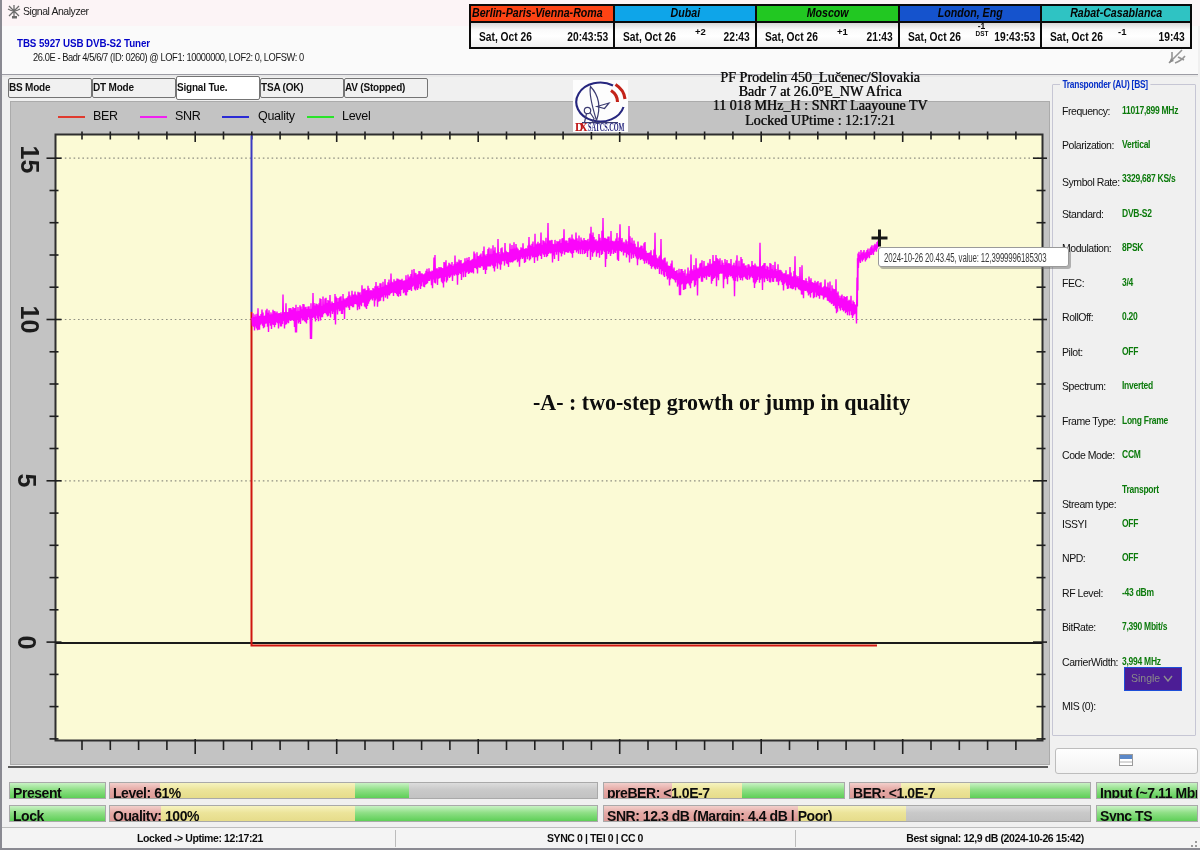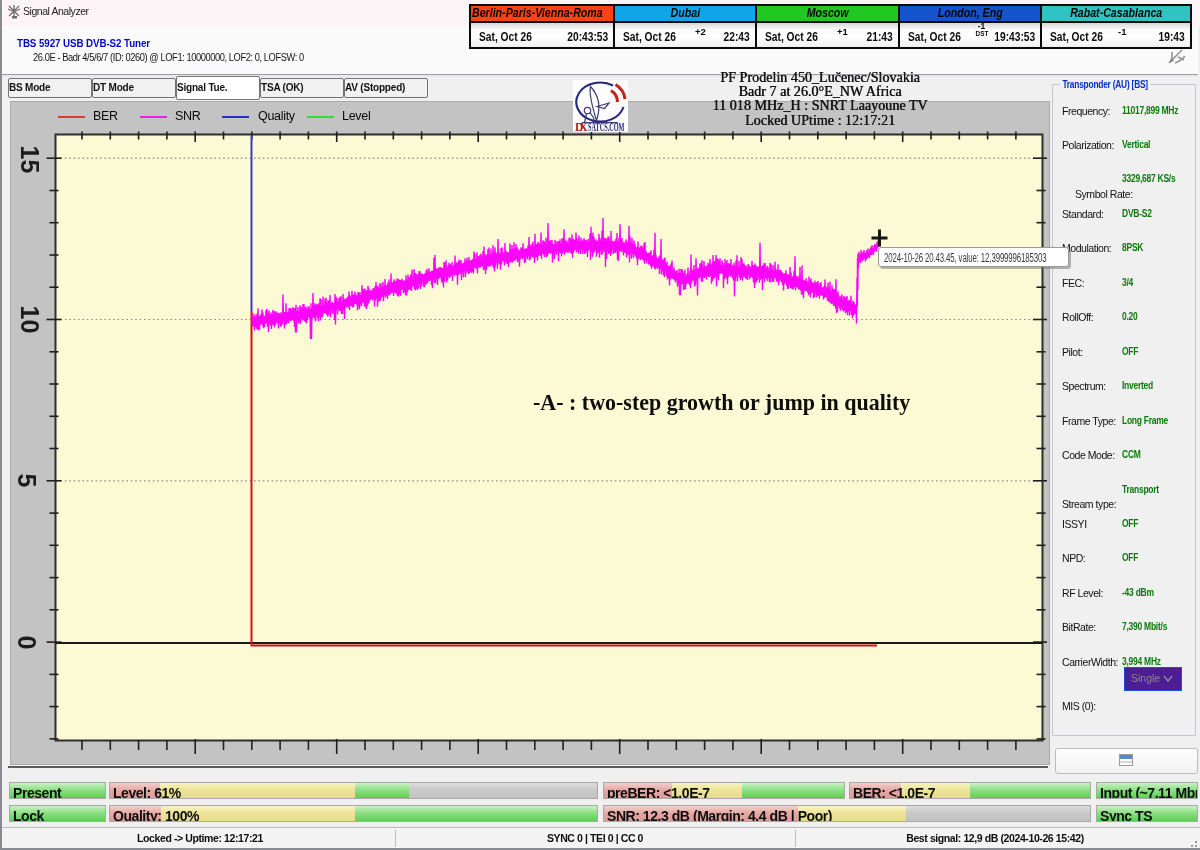--- a/index.html
+++ b/index.html
@@ -275,21 +275,21 @@
     <span>2024-10-26 20.43.45, value: 12,3999996185303</span>
   </div>
 
 <div class="abs" id="gbox"></div>
 <div class="abs" id="gboxtitle">Transponder (AU) [BS]</div>
 <div id="panelrows">
     <div class="plab" style="top:104.5px;">Frequency:</div>
     <div class="pval" style="top:104.5px;">11017,899 MHz</div>
     <div class="plab" style="top:138.9px;">Polarization:</div>
     <div class="pval" style="top:138.9px;">Vertical</div>
-    <div class="plab" style="top:188px;margin-left:13px;">Symbol Rate:</div>
+    <div class="plab" style="top:176px;">Symbol Rate:</div>
     <div class="pval" style="top:173.4px;">3329,687 KS/s</div>
     <div class="plab" style="top:207.9px;">Standard:</div>
     <div class="pval" style="top:207.9px;">DVB-S2</div>
     <div class="plab" style="top:242.3px;">Modulation:</div>
     <div class="pval" style="top:242.3px;">8PSK</div>
     <div class="plab" style="top:276.8px;">FEC:</div>
     <div class="pval" style="top:276.8px;">3/4</div>
     <div class="plab" style="top:311.2px;">RollOff:</div>
     <div class="pval" style="top:311.2px;">0.20</div>
     <div class="plab" style="top:345.7px;">Pilot:</div>

